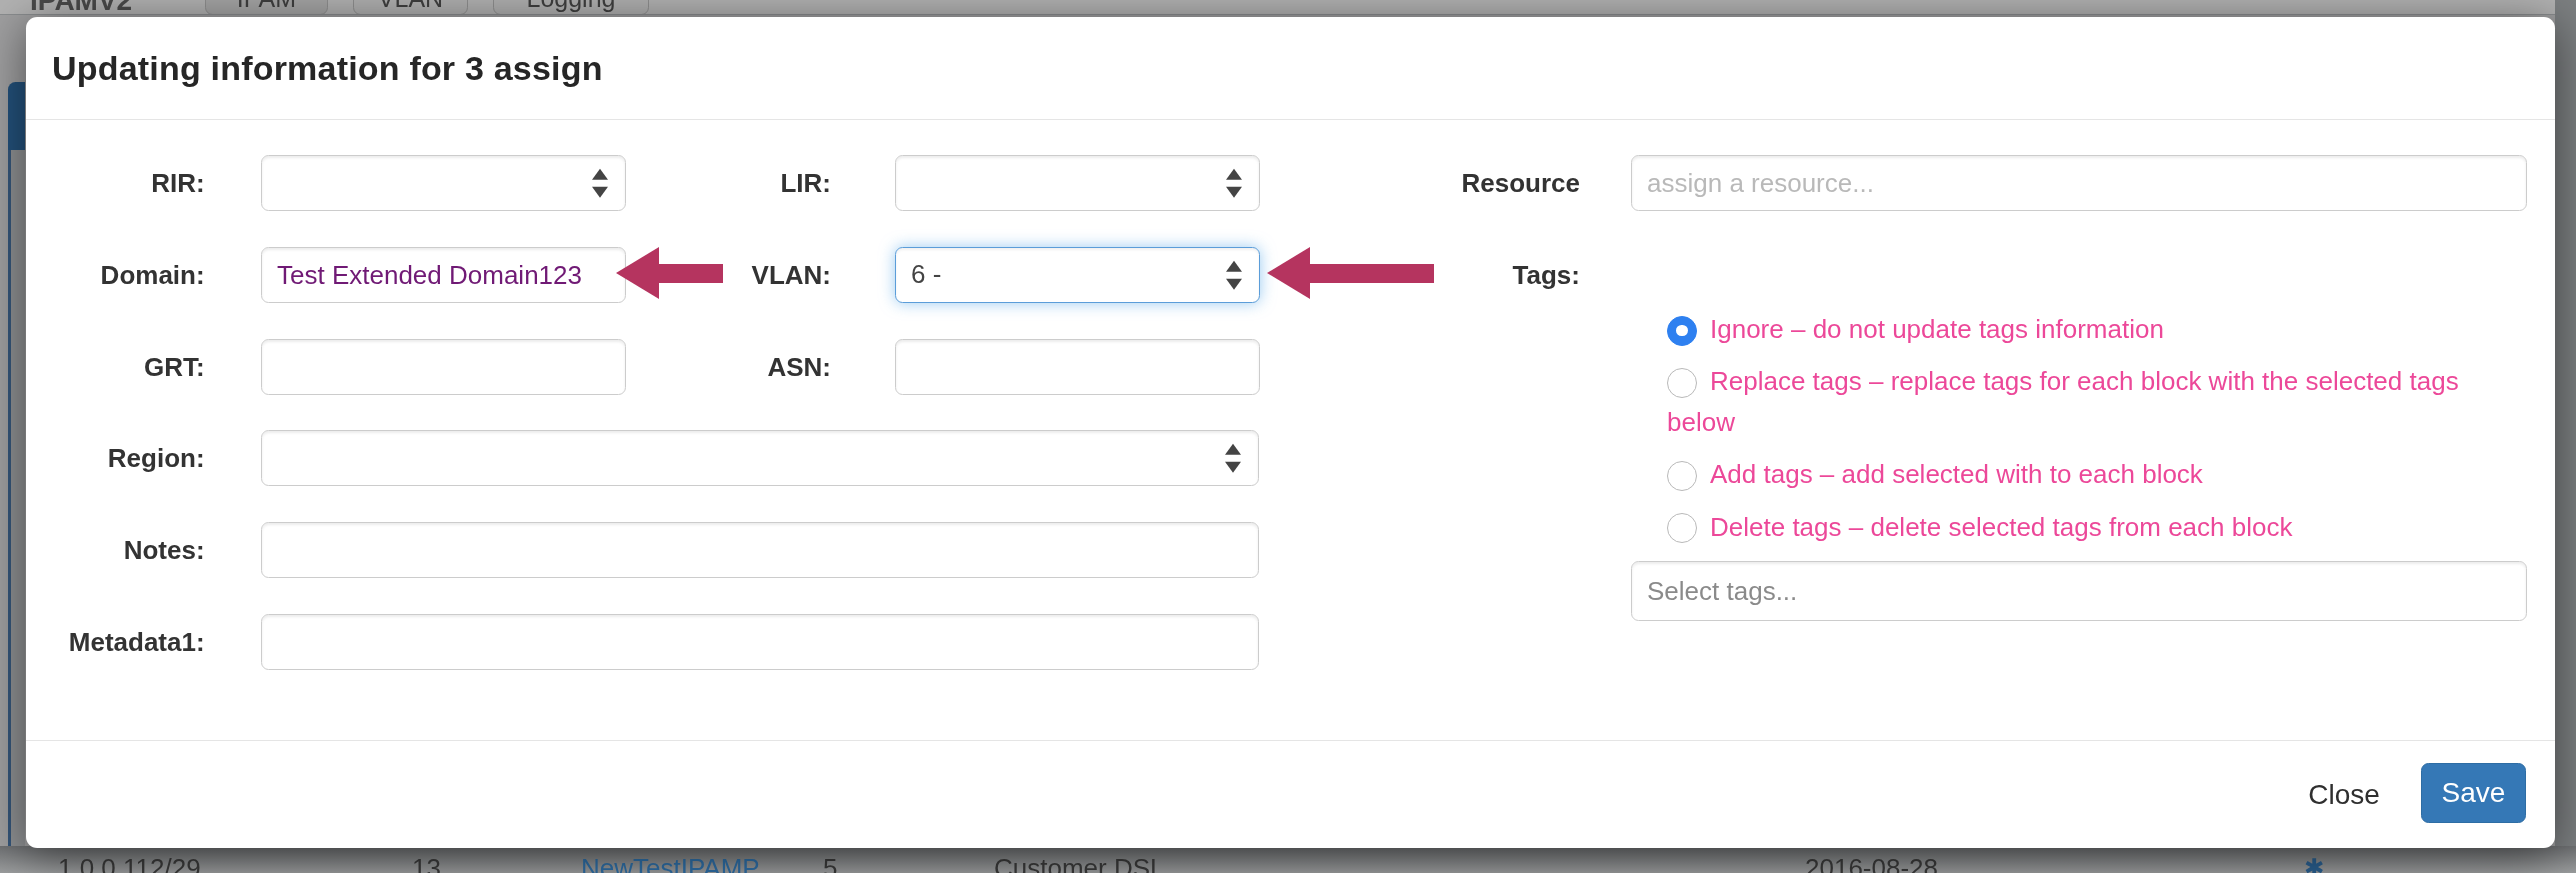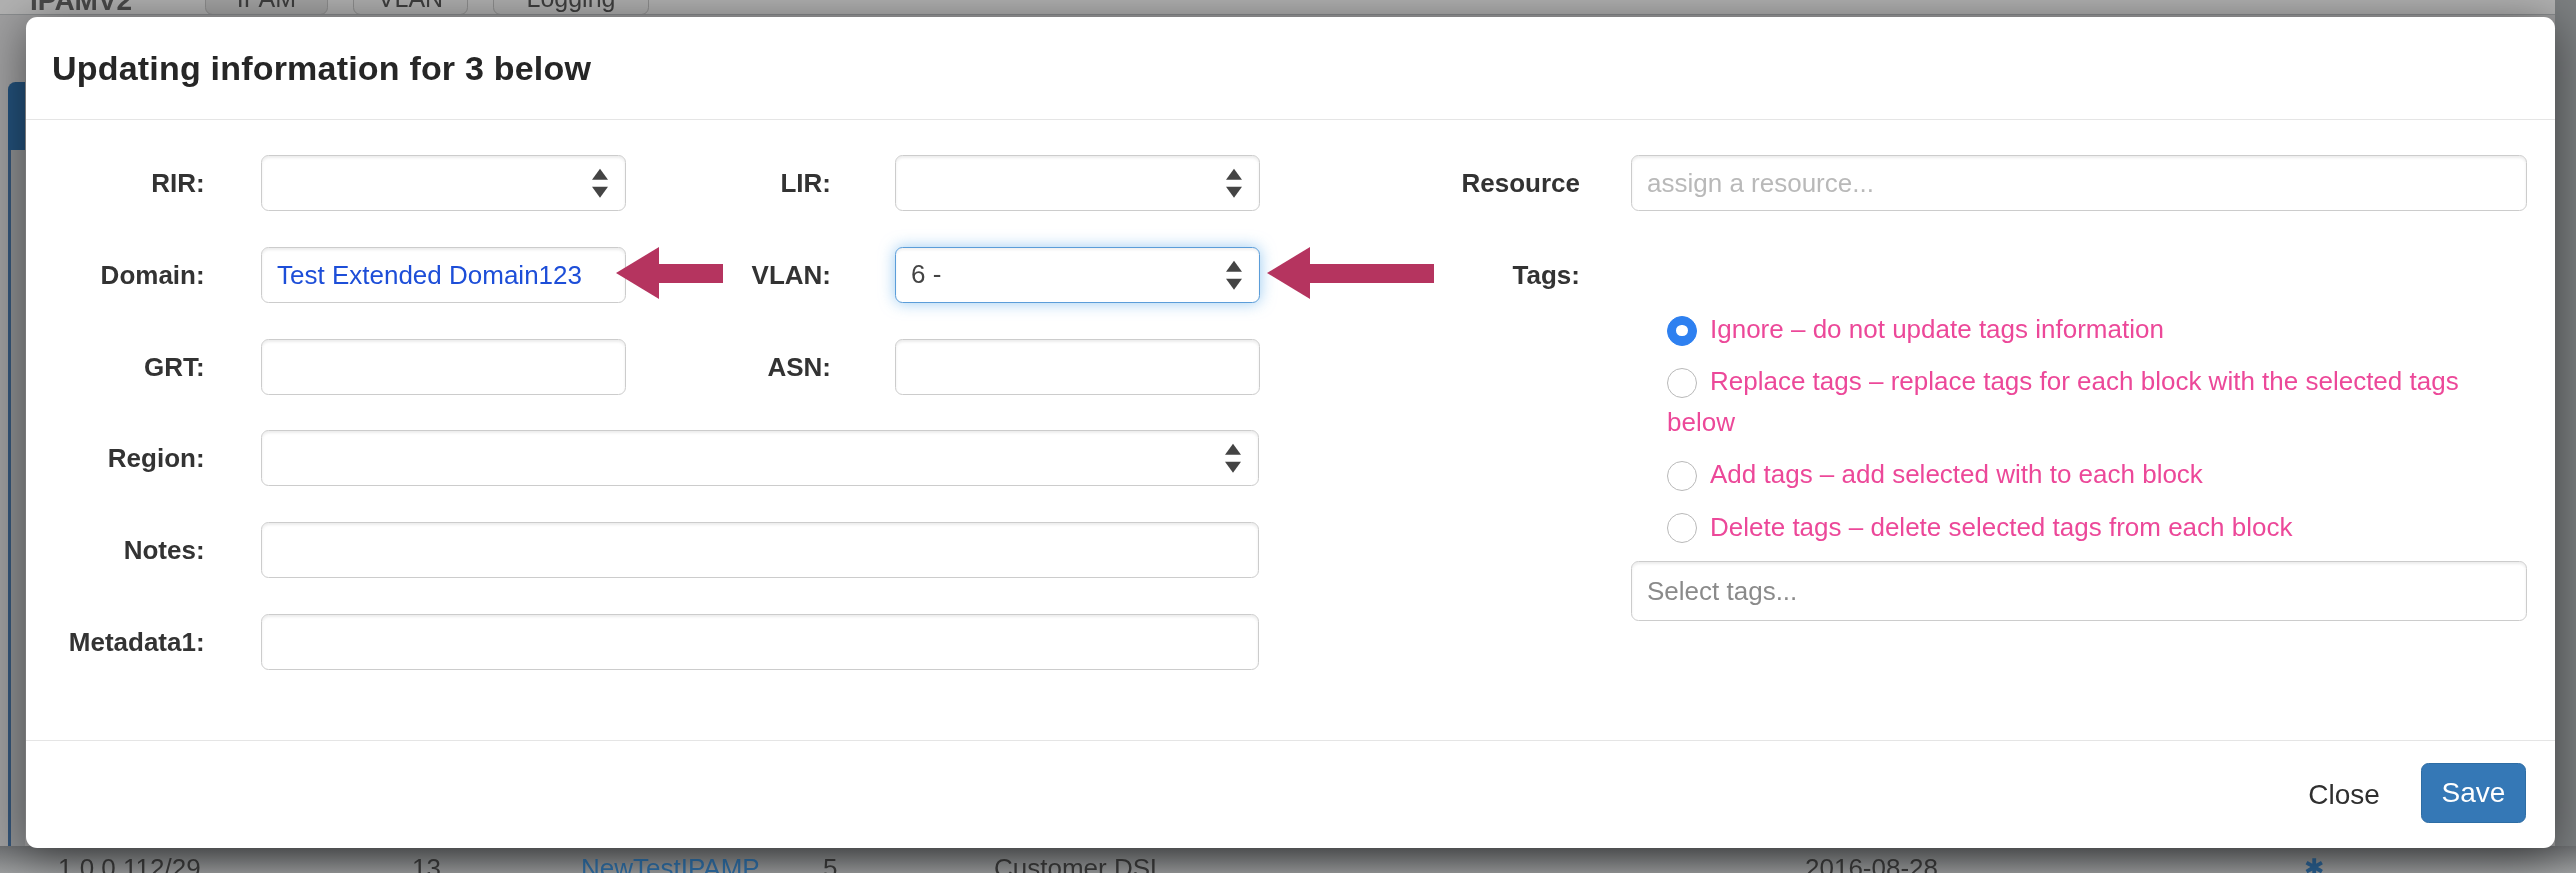--- a/index.html
+++ b/index.html
@@ -39,21 +39,21 @@
                   border-bottom:1.9px solid #e5e5e5; display:flex; align-items:center; padding-left:26px; }
   .modal-title { font-size:34px; color:#262626; font-weight:700; letter-spacing:0.2px; }
 
   .lbl { position:absolute; height:56px; line-height:56px; font-size:26px; font-weight:700;
          color:#333; text-align:right; width:187px; }
   .lblA { left:-8.4px; }          
   .lblB { left:618px; }         
   .lblR { left:1367px; }        
 
   .inp, .sel { position:absolute; height:56px; background:#fff; border:1.9px solid #ccc; border-radius:7.5px;
-               box-shadow:inset 0 1.9px 2.8px rgba(0,0,0,.08); font-size:26px; color:#1d4ed8;
+               box-shadow:inset 0 1.9px 2.8px rgba(0,0,0,.08); font-size:26px; color:#701a75;
                font-family:"Liberation Sans", sans-serif; padding:0 15px; }
   .inp::placeholder { color:#b9b9b9; opacity:1; }
   .inp.tags-inp::placeholder { color:#8a8a8a; }
   .sel { line-height:52px; color:#444; }
   .sel.focused { border-color:#5b9dd9; box-shadow:inset 0 1.9px 2.8px rgba(0,0,0,.06), 0 0 15px rgba(102,175,233,.65); }
   .colA { left:235px; width:365px; }
   .colB { left:869px; width:365px; }
   .wide { left:235px; width:998px; }
   .colR { left:1605px; width:896px; }
 
@@ -115,21 +115,21 @@
     <span class="bg-cell" style="left:823px">5</span>
     <span class="bg-cell" style="left:994px">Customer DSL</span>
     <span class="bg-cell" style="left:1805px">2016-08-28</span>
     <span class="bg-cell bg-star" style="left:2304px">✱</span>
   </div>
 
   <div class="modal">
 
     <div class="modal-header">
       <div class="modal-title">
-        <span>Updating information for </span><span>3</span><span> below</span>
+        <span>Updating information for </span><span>3</span><span> assign</span>
       </div>
     </div>
 
     <div class="lbl lblA" style="top:138px">RIR:</div>
     <div class="sel colA" style="top:138px">
       <span></span>
       <span class="stepper">
           <span class="up"></span>
           <span class="down"></span>
         </span>

